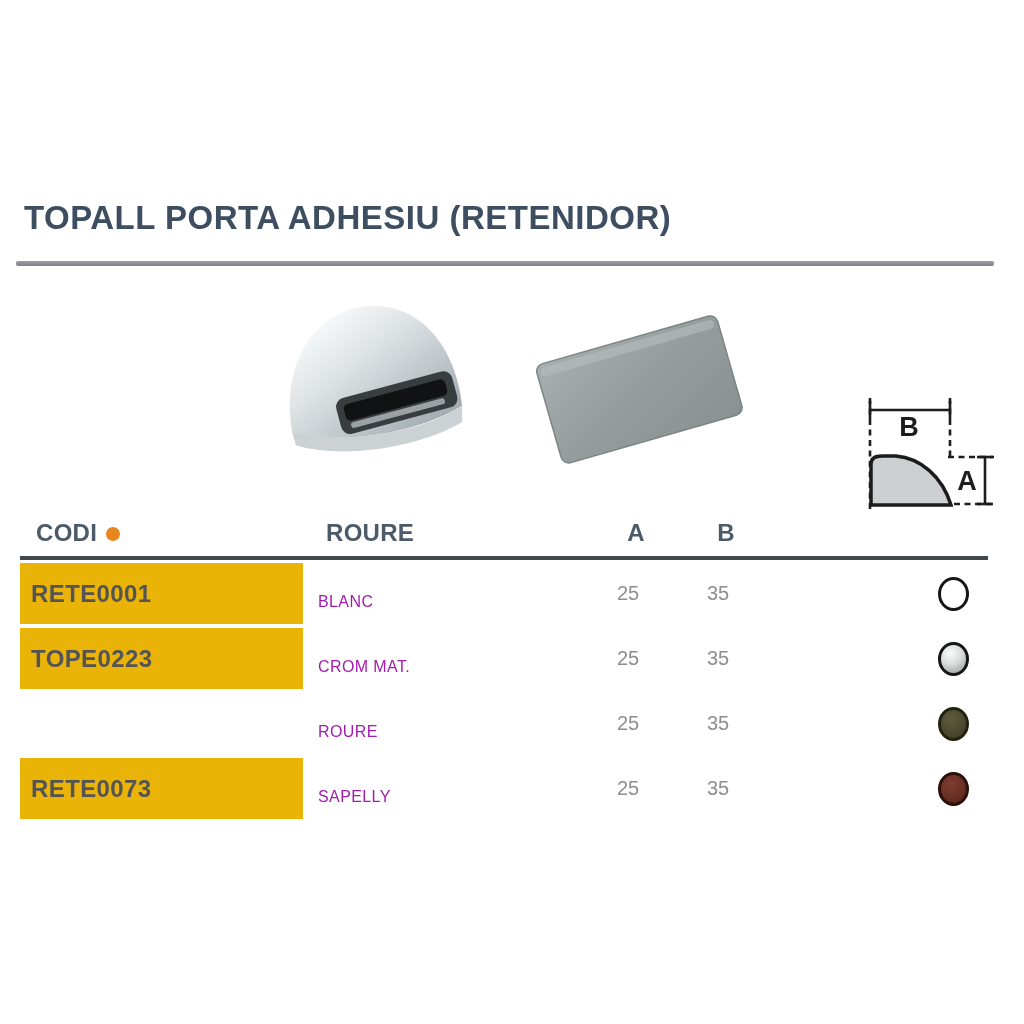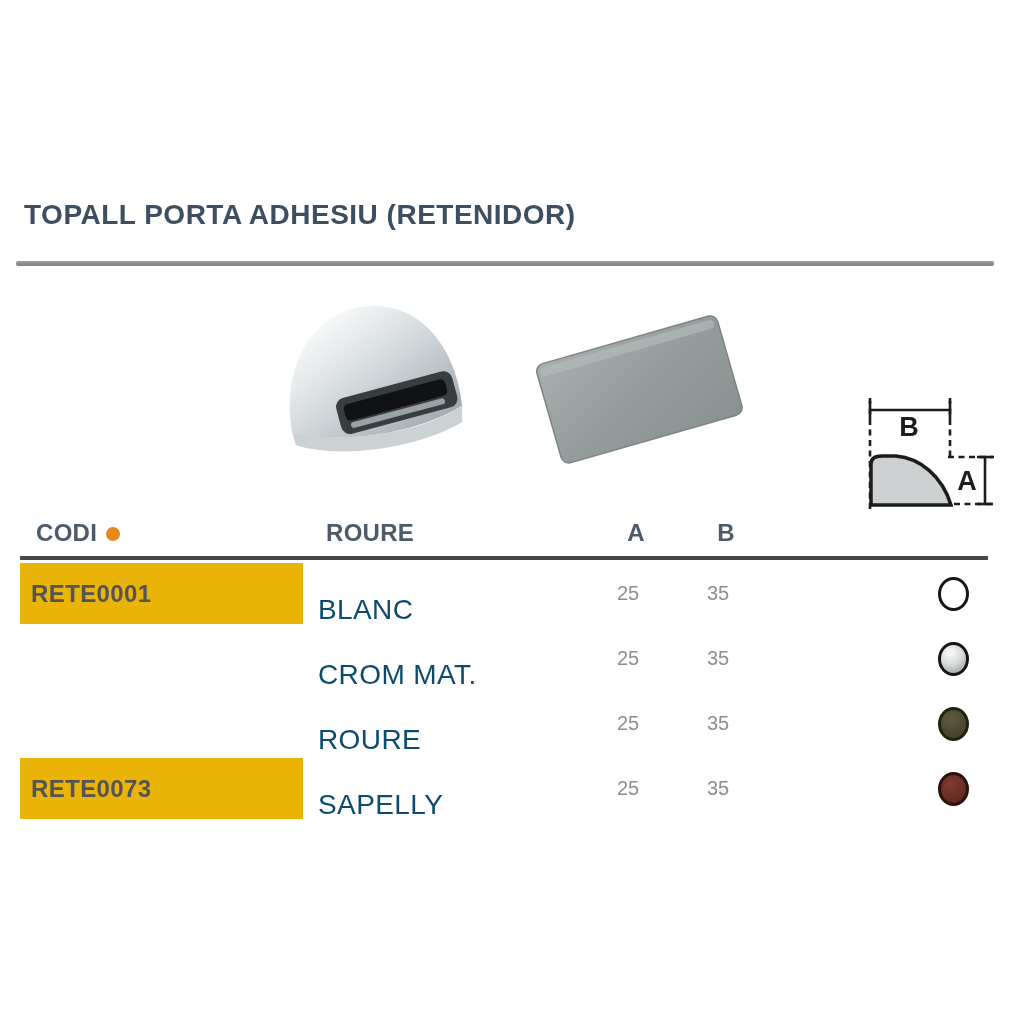--- a/index.html
+++ b/index.html
@@ -3,21 +3,21 @@
 <meta charset="utf-8">
 <style>
   html,body{margin:0;padding:0;}
   body{
     width:1024px;height:1024px;position:relative;background:#ffffff;
     font-family:"Liberation Sans", sans-serif;overflow:hidden;
   }
   .abs{position:absolute;}
   
   .page-title{
-    left:24px;top:199px;font-size:28px;font-weight:700;color:#3d4e61;
+    left:24px;top:199px;font-size:33px;font-weight:700;color:#3d4e61;
     letter-spacing:0.5px;white-space:nowrap;
   }
   .title-rule{
     left:16px;top:261px;width:978px;height:5px;
     background:linear-gradient(#9a9ea0,#7d8184);border-radius:2px;
   }
   
   .doorstop-svg{left:278px;top:298px;width:190px;height:170px;}
   .plate-svg{left:533px;top:312px;width:212px;height:152px;}
   .diagram-svg{left:852px;top:390px;width:150px;height:128px;}
@@ -29,22 +29,22 @@
   .th-acabat{left:318px;}
   .th-a{left:596px;width:64px;justify-content:center;}
   .th-b{left:686px;width:64px;justify-content:center;}
   .accent-dot{width:14px;height:14px;border-radius:50%;background:#e8861e;margin-left:9px;margin-top:2px;}
   .head-rule{left:20px;top:556px;width:968px;height:4px;background:#43484a;}
   
   .trow{position:absolute;left:0;width:1024px;height:61px;}
   .cell-codi{position:absolute;left:20px;top:0;width:283px;height:100%;
       background:#eab308;display:flex;align-items:center;padding-left:11px;
       box-sizing:border-box;font-size:24px;font-weight:700;color:#545454;letter-spacing:0.4px;}
-  .cell-acabat{position:absolute;left:318px;top:16px;height:100%;display:flex;align-items:center;
-      font-size:28px;color:#0c4a6e;letter-spacing:0.4px;}
+  .cell-acabat{position:absolute;left:318px;top:8px;height:100%;display:flex;align-items:center;
+      font-size:16px;color:#a21caf;letter-spacing:0.4px;}
   .cell-a,.cell-b{position:absolute;top:0;height:100%;width:64px;display:flex;
       align-items:center;justify-content:center;font-size:20px;color:#8e8e8e;}
   .cell-a{left:596px;}
   .cell-b{left:686px;}
   .cell-swatch{position:absolute;left:938px;top:0;height:100%;display:flex;align-items:center;}
   .swatch{width:31px;height:34px;border-radius:50%;box-sizing:border-box;}
   .sw-blanc{background:#ffffff;border:3px solid #161616;}
   .sw-crom{background:radial-gradient(circle at 38% 30%, #fafafa 0%, #d9dbdb 45%, #8f9393 100%);
            border:3px solid #161616;}
   .sw-roure{background:radial-gradient(circle at 40% 32%, #5e5b3d 0%, #46442c 70%, #38361f 100%);
@@ -125,20 +125,21 @@
   <div class="cell-codi">RETE0001</div>
   <div class="cell-acabat">BLANC</div>
   <div class="cell-a">25</div>
   <div class="cell-b">35</div>
   <div class="cell-swatch">
       <span class="swatch sw-blanc"></span>
     </div>
 </div>
 
 <div class="trow" style="top:628px;">
+  <div class="cell-codi">TOPE0223</div>
   <div class="cell-acabat">CROM MAT.</div>
   <div class="cell-a">25</div>
   <div class="cell-b">35</div>
   <div class="cell-swatch">
       <span class="swatch sw-crom"></span>
     </div>
 </div>
 
 <div class="trow" style="top:693px;">
   <div class="cell-acabat">ROURE</div>

